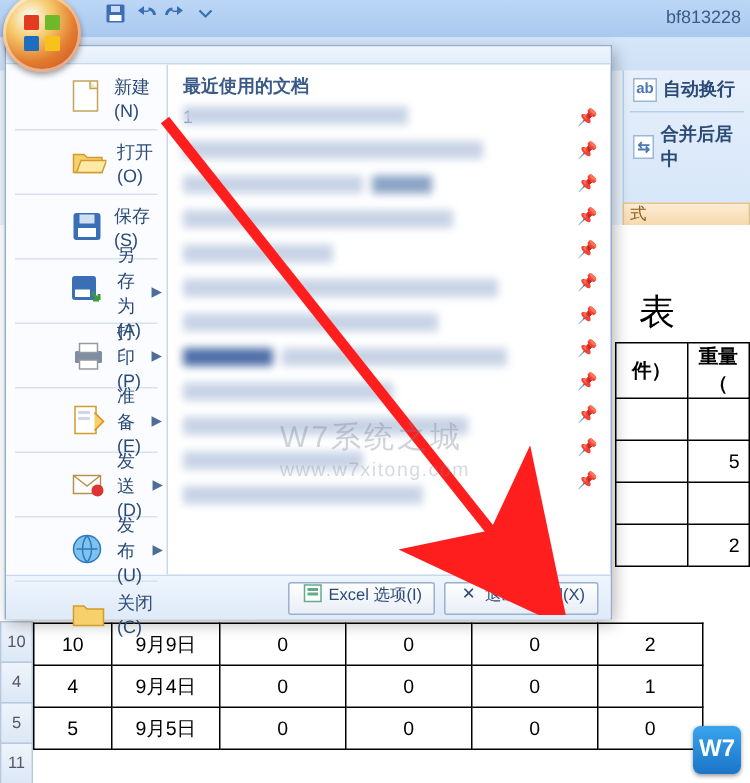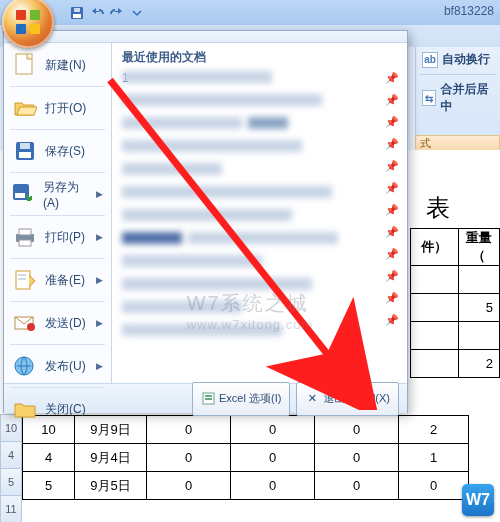--- a/index.html
+++ b/index.html
@@ -1,18 +1,18 @@
 <!DOCTYPE html>
 <html><head>
 <meta charset="utf-8">
 <style>
   * { margin:0; padding:0; box-sizing:border-box; font-family:"Microsoft YaHei","SimSun",Arial,sans-serif; }
   html,body { width:500px; height:522px; overflow:hidden; background:#eaf3ff; }
   
-  .titlebar { position:absolute; left:0; top:0; width:500px; height:25px; background:linear-gradient(#bcd6f6,#a9c9ef); display:flex; align-items:center; }
+  .titlebar { position:absolute; left:0; top:0; width:500px; height:25px; background:linear-gradient(#bcd6f6,#a9c9ef); display:flex; align-items:flex-start; }
   .qat { display:flex; align-items:center; margin-left:68px; gap:2px; }
   .qat span { display:inline-flex; width:18px; height:18px; align-items:center; justify-content:center; color:#2c4f7d; font-size:12px; border-radius:2px; }
   .titlebar .filename { position:absolute; right:6px; top:4px; color:#3a5b88; font-size:12px; }
   .dropdown-icon svg { width:10px; height:10px; }
   
   .tabstrip { position:absolute; left:0; top:25px; width:500px; height:22px; background:linear-gradient(#d7e6f9,#cfe1f6); }
   
   .ribbon-right { position:absolute; right:0; top:47px; width:85px; height:88px; background:linear-gradient(#e7f0fb,#d7e6f9); border-left:1px solid #b9cfe9; font-size:12px; color:#2b4b77; }
   .ribbon-right .header { background:linear-gradient(#d2e3f7,#c5d9f2); height:20px; line-height:20px; padding:0 6px; border-bottom:1px solid #b9cfe9; }
   .ribbon-right .item { display:flex; align-items:center; gap:4px; padding:4px 6px;font-weight:bold; }
@@ -22,48 +22,48 @@
   
   .office-btn { position:absolute; left:2px; top:-4px; width:52px; height:52px; border-radius:50%; background:radial-gradient(circle at 35% 30%,#fff,#f6c96a 30%,#e27b2f 60%,#c2481d 100%); box-shadow:0 2px 4px rgba(0,0,0,.4), inset 0 0 0 2px rgba(255,255,255,.45); display:flex; align-items:center; justify-content:center; z-index:30; }
   .office-btn .logo { width:24px; height:24px; position:relative; }
   .office-btn .logo span { position:absolute; width:10px; height:10px; border-radius:1px; }
   .lr{background:#e33b1d;left:0;top:0}.lg{background:#6fb82a;right:0;top:0}.lb{background:#1f6dc1;left:0;bottom:0}.ly{background:#f6c21b;right:0;bottom:0}
   
   .office-menu { position:absolute; left:3px; top:30px; width:405px; height:383px; background:#fff; border:1px solid #94adce; box-shadow:2px 3px 10px rgba(0,0,0,.3); z-index:20; }
   .om-top { height:12px; background:linear-gradient(#eef5fd,#e3eefb); border-bottom:1px solid #c8d8ec; }
   .om-body { display:flex; height:340px; }
   .om-left { width:108px; background:#fafcff; border-right:1px solid #c8d8ec; padding-top:2px; }
-  .om-left .mitem { display:flex; align-items:center; gap:7px; height:40px; padding:0 8px; font-size:12px; color:#2b4b77; position:relative; }
+  .om-left .mitem { display:flex; align-items:center; gap:7px; height:40px; padding:0 8px; font-size:12px; color:#2b4b77; position:relative;margin-left:35px; }
   .om-left .subarrow { margin-left:auto; font-size:9px; color:#4e6d96; }
   .om-left .micon { width:26px; height:26px; display:inline-flex; align-items:center; justify-content:center; }
   .om-left .sep { height:1px; background:#d6e2f1; margin:1px 6px; }
   .om-right { flex:1; padding:6px 8px 0 10px; position:relative; }
   .om-right .hdr { font-size:12px; font-weight:bold; color:#3a5b88; height:20px; }
   .recent { position:absolute; left:10px; top:28px; right:30px; bottom:4px; filter:blur(3px); }
   .recent .row { height:20px; margin-bottom:3px; display:flex; gap:6px; }
   .recent .row span { display:inline-block; height:12px; background:#c7d3e5; }
   .pins { position:absolute; right:8px; top:28px; display:flex; flex-direction:column; gap:8px; }
   .pins span { width:14px; height:14px; display:flex; align-items:center; justify-content:center; color:#97a9c0; font-size:11px; }
   .om-bottom { height:30px; background:linear-gradient(#eef5fd,#dfeaf8); border-top:1px solid #c8d8ec; display:flex; justify-content:flex-end; align-items:center; gap:6px; padding-right:8px; }
-  .om-bottom button { font-size:11px; height:34px; padding:0 8px; background:linear-gradient(#fefefe,#e8eef7); border:1px solid #9bb2cf; border-radius:2px; color:#2b4b77; display:inline-flex; align-items:center; gap:4px; cursor:pointer; }
+  .om-bottom button { font-size:11px; height:22px; padding:0 8px; background:linear-gradient(#fefefe,#e8eef7); border:1px solid #9bb2cf; border-radius:2px; color:#2b4b77; display:inline-flex; gap:4px; cursor:pointer; }
   .om-bottom .bicon { width:14px; height:14px; display:inline-flex; align-items:center; justify-content:center; font-size:11px; }
   
   .arrow { position:absolute; left:90px; top:70px; width:320px; height:340px; z-index:25; pointer-events:none; }
   
   .sheet-area { position:absolute; left:0; top:150px; width:500px; height:372px; background:#fff; }
   .sheet-title { position:absolute; right:50px; top:42px; font-size:24px; color:#000; }
   table.grid { position:absolute; left:0; top:75px; border-collapse:collapse; font-size:13px; color:#000; }
   table.grid th, table.grid td { border:1px solid #000; height:28px; padding:0 6px; text-align:center; background:#fff; }
   .rowhdrs { position:absolute; left:0; top:265px; }
   .rowhdrs div { width:22px; height:28px; background:linear-gradient(#eef4fb,#dce8f6); border:1px solid #b7c9de; font-size:11px; color:#556; display:flex; align-items:center; justify-content:center; margin-top:-1px; }
   table.bottomgrid { position:absolute; left:22px; top:265px; border-collapse:collapse; font-size:13px; }
   table.bottomgrid td { border:1px solid #000; height:28px; text-align:center; background:#fff; }
   .c-a{width:52px}.c-b{width:72px}.c-c{width:84px}.c-d{width:84px}.c-e{width:84px}.c-f{width:70px}
   
-  .wm { position:absolute; left:50%; top:290px; transform:translate(-50%,0); font-size:20px; font-family:"SimSun"; color:rgba(120,130,145,.35); letter-spacing:2px; z-index:40; pointer-events:none; }
+  .wm { position:absolute; left:50%; top:278px; transform:translate(-50%,0); font-size:20px; font-family:"SimSun"; color:rgba(120,130,145,.35); letter-spacing:2px; z-index:40; pointer-events:none; }
   .wm .url{ font-size:13px; letter-spacing:1px; display:block; text-align:center; color:rgba(120,130,145,.3);}
   
   .footer-logo { position:absolute; right:6px; bottom:6px; display:flex; align-items:center; gap:6px; z-index:50; }
   .footer-logo .badge { width:32px; height:32px; border-radius:5px; background:linear-gradient(#39a4ee,#1b74c8); display:flex; align-items:center; justify-content:center; color:#fff; font-weight:bold; font-size:16px; box-shadow:0 1px 3px rgba(0,0,0,.4); }
   .footer-logo .txt { font-size:16px; font-weight:bold; color:#2b4560; }
   
   svg { display:block; }
 </style>
 </head>
 <body>

